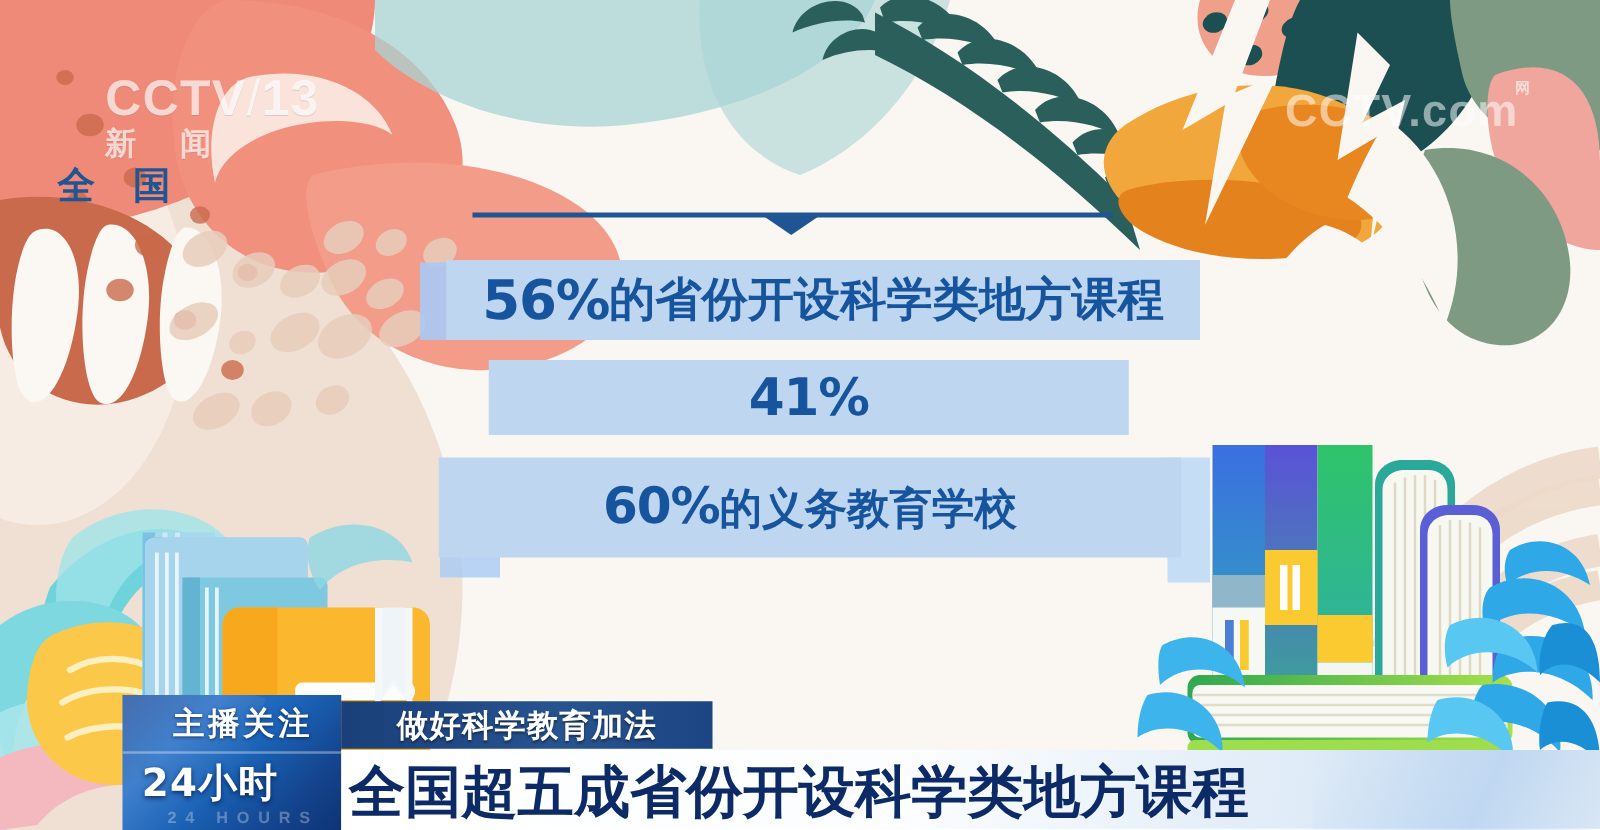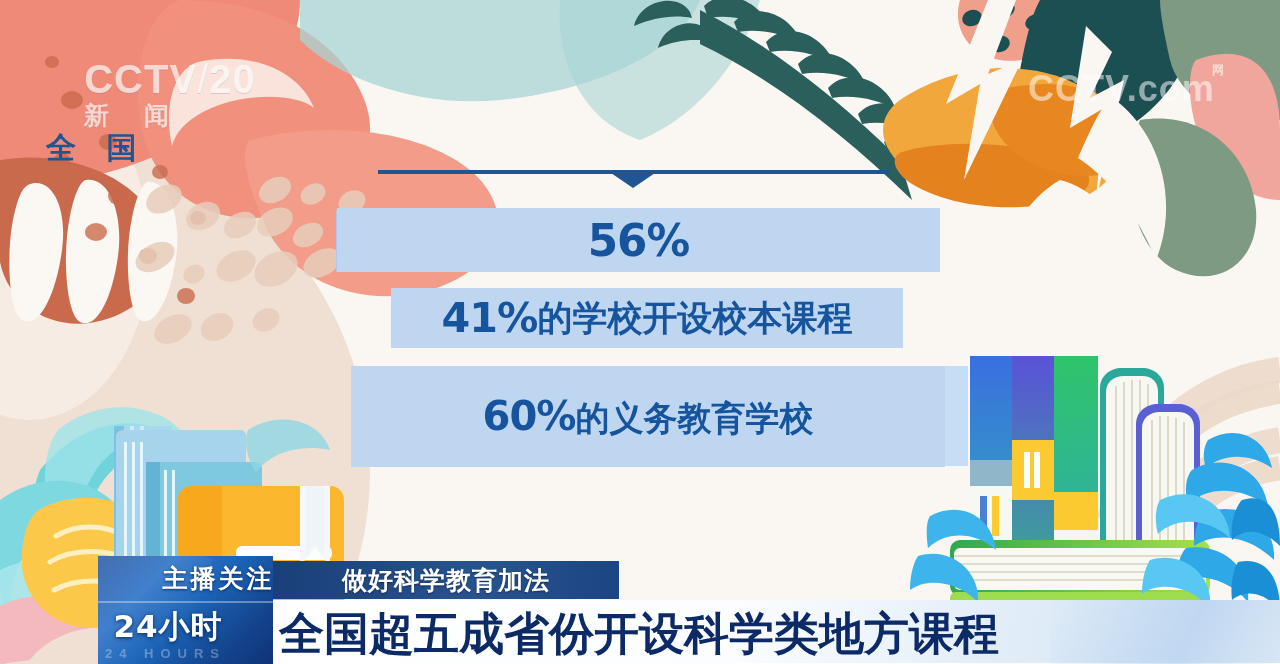--- a/index.html
+++ b/index.html
@@ -65,23 +65,23 @@
   }
 
   
   .stat{
     position:absolute;background:#bed6f0;
     display:flex;align-items:center;justify-content:center;
     color:#16559e;font-weight:bold;
     font-family:"DejaVu Sans","Liberation Sans",sans-serif;
     white-space:nowrap;
   }
-  .stat-1{left:337px;top:208px;width:603px;height:64px;font-size:37px;}
+  .stat-1{left:357px;top:208px;width:603px;height:64px;font-size:37px;}
   .stat-2{left:391px;top:288px;width:512px;height:60px;font-size:35px;}
-  .stat-3{left:351px;top:366px;width:594px;height:101px;
+  .stat-3{left:351px;top:366px;width:594px;height:80px;
           flex-direction:column;gap:2px;font-size:34px;line-height:44px;}
   .pct{font-size:1.18em;letter-spacing:-1px;}
 
   .lt-left{
     position:absolute;left:98px;top:556px;width:175px;height:108px;
     background:
       linear-gradient(135deg,#1d4f9e 0%,#2e74c8 28%,#1b63b6 52%,#14458f 78%,#0e3374 100%);
     overflow:hidden;
   }
   .lt-left:before{
@@ -92,37 +92,36 @@
   .lt-left:after{
     content:"";position:absolute;left:0;top:45px;width:175px;height:2px;
     background:rgba(255,255,255,.35);
   }
   .lt-cat{
     position:absolute;left:0;top:6px;width:190px;text-align:center;
     font-size:25px;font-weight:bold;color:#fff;letter-spacing:3px;
     text-indent:3px;
     font-family:"DejaVu Sans","Liberation Sans",sans-serif;
     text-shadow:0 1px 3px rgba(0,20,60,.7);
-    padding-left:24px;
   }
   .lt-prog{
     position:absolute;left:0;top:50px;width:140px;text-align:center;
     font-size:31px;font-weight:bold;color:#fff;letter-spacing:1px;
     font-family:"DejaVu Sans","Liberation Sans",sans-serif;
     text-shadow:0 1px 4px rgba(0,20,60,.75);
   }
   .lt-prog-en{
-    position:absolute;left:0;top:90px;width:157px;text-align:left;
+    position:absolute;left:0;top:90px;width:157px;text-align:right;
     font-size:13px;font-weight:bold;letter-spacing:7px;text-indent:7px;
     color:rgba(255,255,255,.30);
     font-family:"Liberation Sans",sans-serif;
   }
 
   .lt-topic{
-    position:absolute;left:273px;top:561px;width:346px;height:38px;
+    position:absolute;left:273px;top:561px;width:297px;height:38px;
     background:linear-gradient(90deg,#1a3f79 0%,#27548f 60%,#1c4583 100%);
     display:flex;align-items:center;justify-content:center;
     color:#fff;font-weight:bold;font-size:25px;letter-spacing:1px;
     font-family:Liberation Serif, serif;
     text-shadow:0 1px 2px rgba(0,0,0,.45);
   }
 
   .lt-head{
     position:absolute;left:273px;top:600px;width:1007px;height:64px;
     background:linear-gradient(100deg,#ffffff 0%,#fbfdff 46%,#e2edf8 72%,#cfe0f2 100%);
@@ -369,41 +368,41 @@
         <linearGradient id="gLime" x1="0" y1="0" x2="1" y2="0">
           <stop offset="0" stop-color="#2fa84f"></stop>
             <stop offset="1" stop-color="#a8e04a"></stop>
         </linearGradient>
       </defs>
     </g>
   </svg>
 
   <div class="cctv-logo">
     <div class="cctv-row1">
-      <span>CCTV</span><span class="cctv-slash">/</span><span>20</span>
+      <span>CCTV</span><span class="cctv-slash">/</span><span>13</span>
     </div>
     <div class="cctv-row2">新 闻</div>
   </div>
 
   <div class="wm">CCTV.com</div>
   <div class="wm-sup">网</div>
 
   <div class="group-title">全 国</div>
   <div class="rule"></div>
   <div class="rule-arrow"></div>
 
   <div class="stat stat-1">
     <span class="pct">56</span>
       <span class="pct sym">%</span>
+      <span>的省份开设科学类地方课程</span>
   </div>
 
   <div class="stat stat-2">
     <span class="pct">41</span>
       <span class="pct sym">%</span>
-      <span>的学校开设校本课程</span>
   </div>
 
   <div class="stat stat-3">
     <div>
       <span class="pct">60</span><span class="pct sym">%</span><span>的义务教育学校</span>
     </div>
   </div>
 
   <div class="lt-left">
     <div class="lt-cat">主播关注</div>

